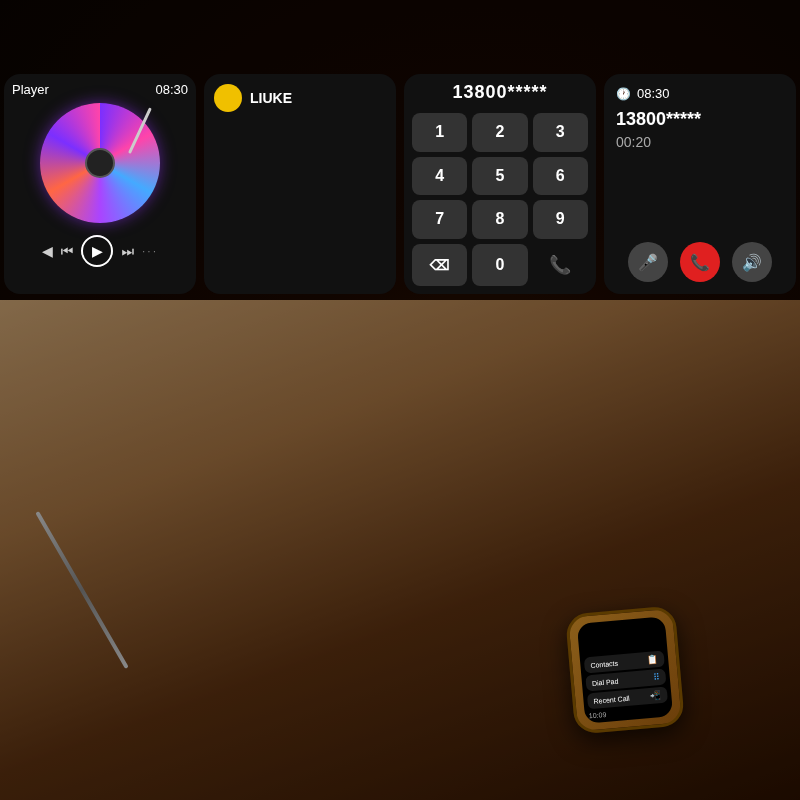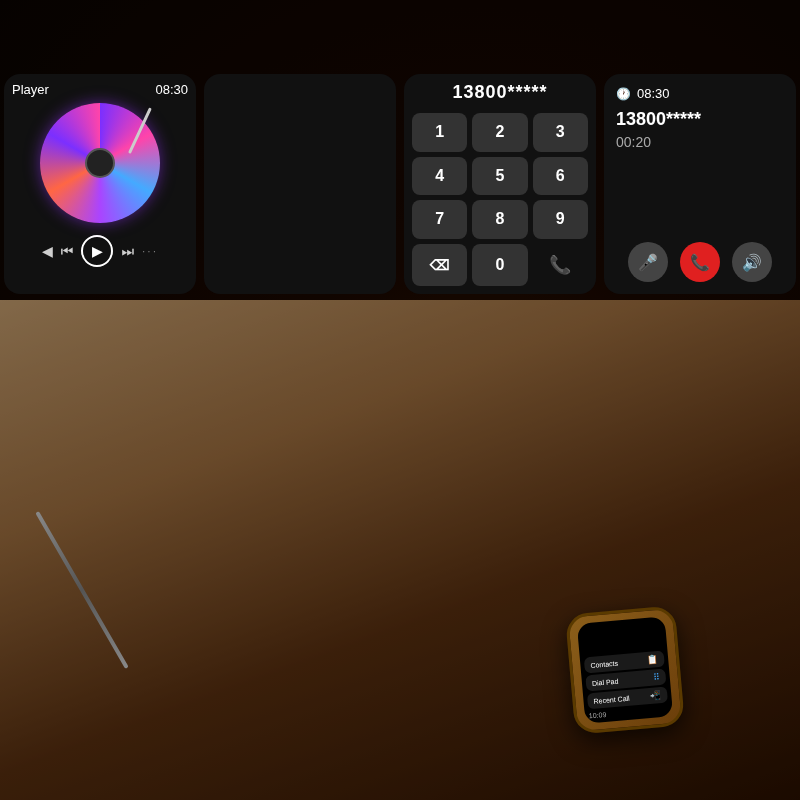--- a/index.html
+++ b/index.html
@@ -421,20 +421,24 @@
     <div class="music-controls">
       <button class="ctrl-btn">◀</button>
       <button class="ctrl-btn">⏮</button>
       <button class="play-btn">▶</button>
       <button class="ctrl-btn">⏭</button>
       <span class="ctrl-dots">···</span>
     </div>
   </div>
 
   <div class="panel message-panel">
+    <div class="msg-header">
+      <div class="avatar-dot"></div>
+      <span class="msg-name">LIUKE</span>
+    </div>
   </div>
 
   <div class="panel dialpad-panel">
     <div class="phone-number-display">13800*****</div>
     <div class="keypad">
       <button class="key-btn">1</button>
       <button class="key-btn">2</button>
       <button class="key-btn">3</button>
       <button class="key-btn">4</button>
       <button class="key-btn">5</button>

